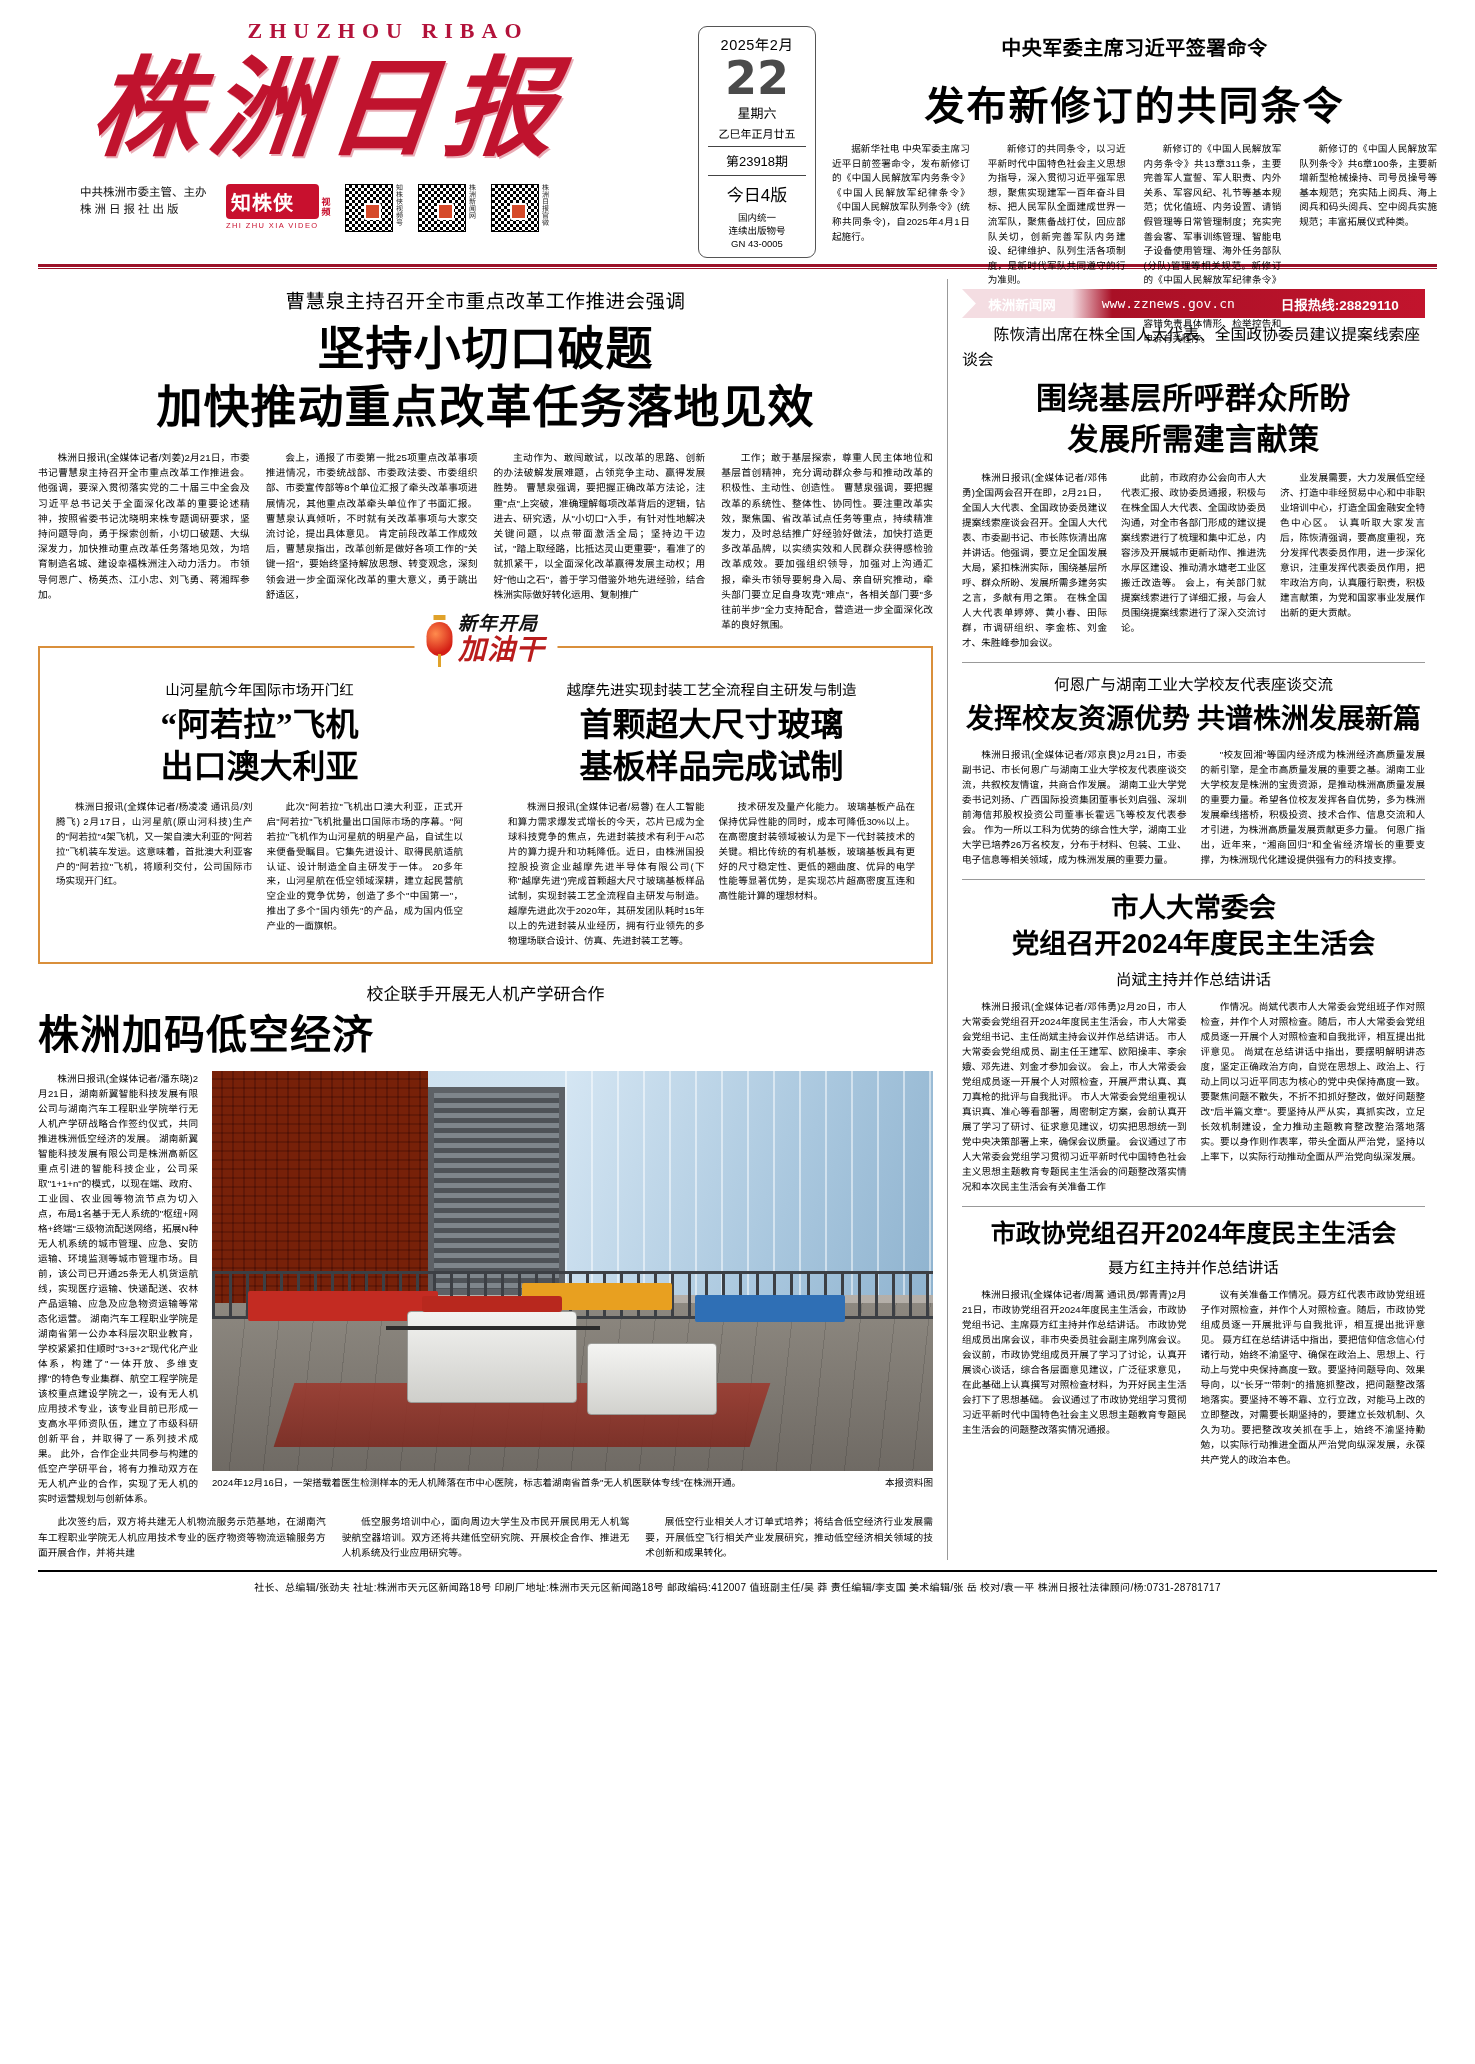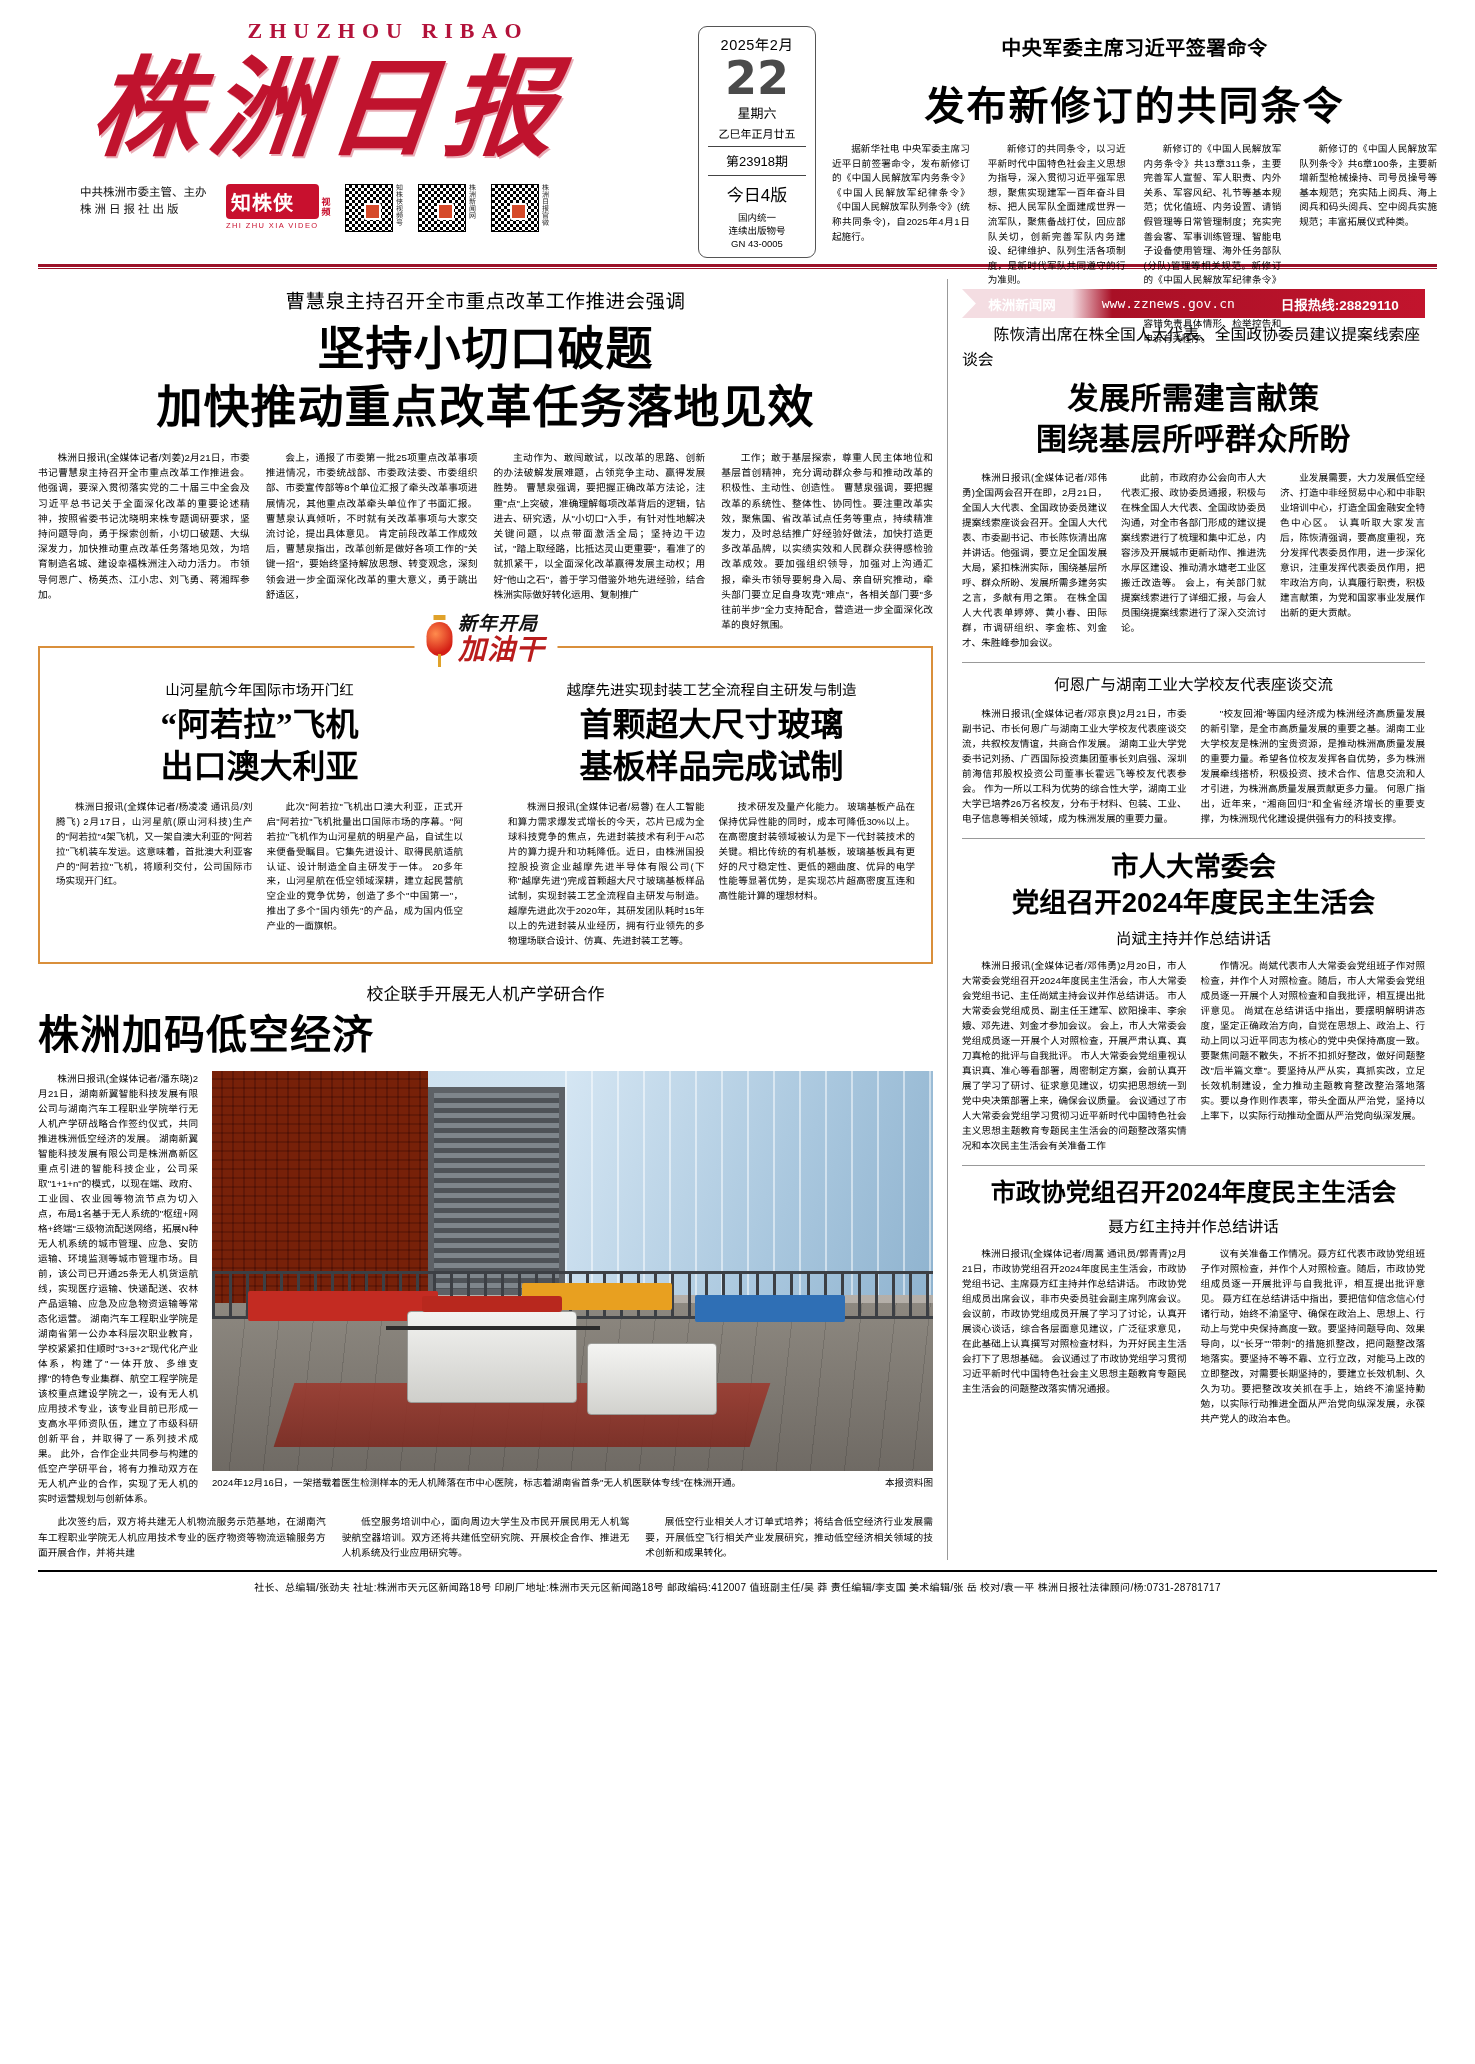--- a/index.html
+++ b/index.html
@@ -349,35 +349,36 @@
     <div class="col-right">
 
       <div class="webbanner">
         <span>株洲新闻网</span>
         <span class="url">www.zznews.gov.cn</span>
         <span>日报热线:28829110</span>
       </div>
 
       <div class="rc-kicker">陈恢清出席在株全国人大代表、全国政协委员建议提案线索座谈会</div>
       <div class="rc-h">
+        <div>围绕基层所呼群众所盼</div>
         <div>发展所需建言献策</div>
-        <div>围绕基层所呼群众所盼</div>
       </div>
       <div class="rc-cols">
         <div class="indent">株洲日报讯(全媒体记者/邓伟勇)全国两会召开在即，2月21日，全国人大代表、全国政协委员建议提案线索座谈会召开。全国人大代表、市委副书记、市长陈恢清出席并讲话。他强调，要立足全国发展大局，紧扣株洲实际，围绕基层所呼、群众所盼、发展所需多建务实之言，多献有用之策。
 在株全国人大代表单婷婷、黄小春、田际群，市调研组织、李金栋、刘金才、朱胜峰参加会议。</div>
         <div class="indent">此前，市政府办公会向市人大代表汇报、政协委员通报，积极与在株全国人大代表、全国政协委员沟通，对全市各部门形成的建议提案线索进行了梳理和集中汇总，内容涉及开展城市更新动作、推进洗水厚区建设、推动清水塘老工业区搬迁改造等。
 会上，有关部门就提案线索进行了详细汇报，与会人员围绕提案线索进行了深入交流讨论。</div>
         <div class="indent">业发展需要，大力发展低空经济、打造中非经贸易中心和中非职业培训中心，打造全国金融安全特色中心区。
 认真听取大家发言后，陈恢清强调，要高度重视，充分发挥代表委员作用，进一步深化意识，注重发挥代表委员作用，把牢政治方向，认真履行职责，积极建言献策，为党和国家事业发展作出新的更大贡献。</div>
       </div>
 
       <div class="hdiv"></div>
 
       <div class="rc-kicker2">何恩广与湖南工业大学校友代表座谈交流</div>
+      <div class="rc-h2">发挥校友资源优势 共谱株洲发展新篇</div>
       <div class="rc-cols">
         <div class="indent">株洲日报讯(全媒体记者/邓京良)2月21日，市委副书记、市长何恩广与湖南工业大学校友代表座谈交流，共叙校友情谊，共商合作发展。
 湖南工业大学党委书记刘扬、广西国际投资集团董事长刘启强、深圳前海信邦股权投资公司董事长霍远飞等校友代表参会。
 作为一所以工科为优势的综合性大学，湖南工业大学已培养26万名校友，分布于材料、包装、工业、电子信息等相关领域，成为株洲发展的重要力量。</div>
         <div class="indent">"校友回湘"等国内经济成为株洲经济高质量发展的新引擎，是全市高质量发展的重要之基。湖南工业大学校友是株洲的宝贵资源，是推动株洲高质量发展的重要力量。希望各位校友发挥各自优势，多为株洲发展牵线搭桥，积极投资、技术合作、信息交流和人才引进，为株洲高质量发展贡献更多力量。
 何恩广指出，近年来，"湘商回归"和全省经济增长的重要支撑，为株洲现代化建设提供强有力的科技支撑。</div>
       </div>
 
       <div class="hdiv"></div>
 

